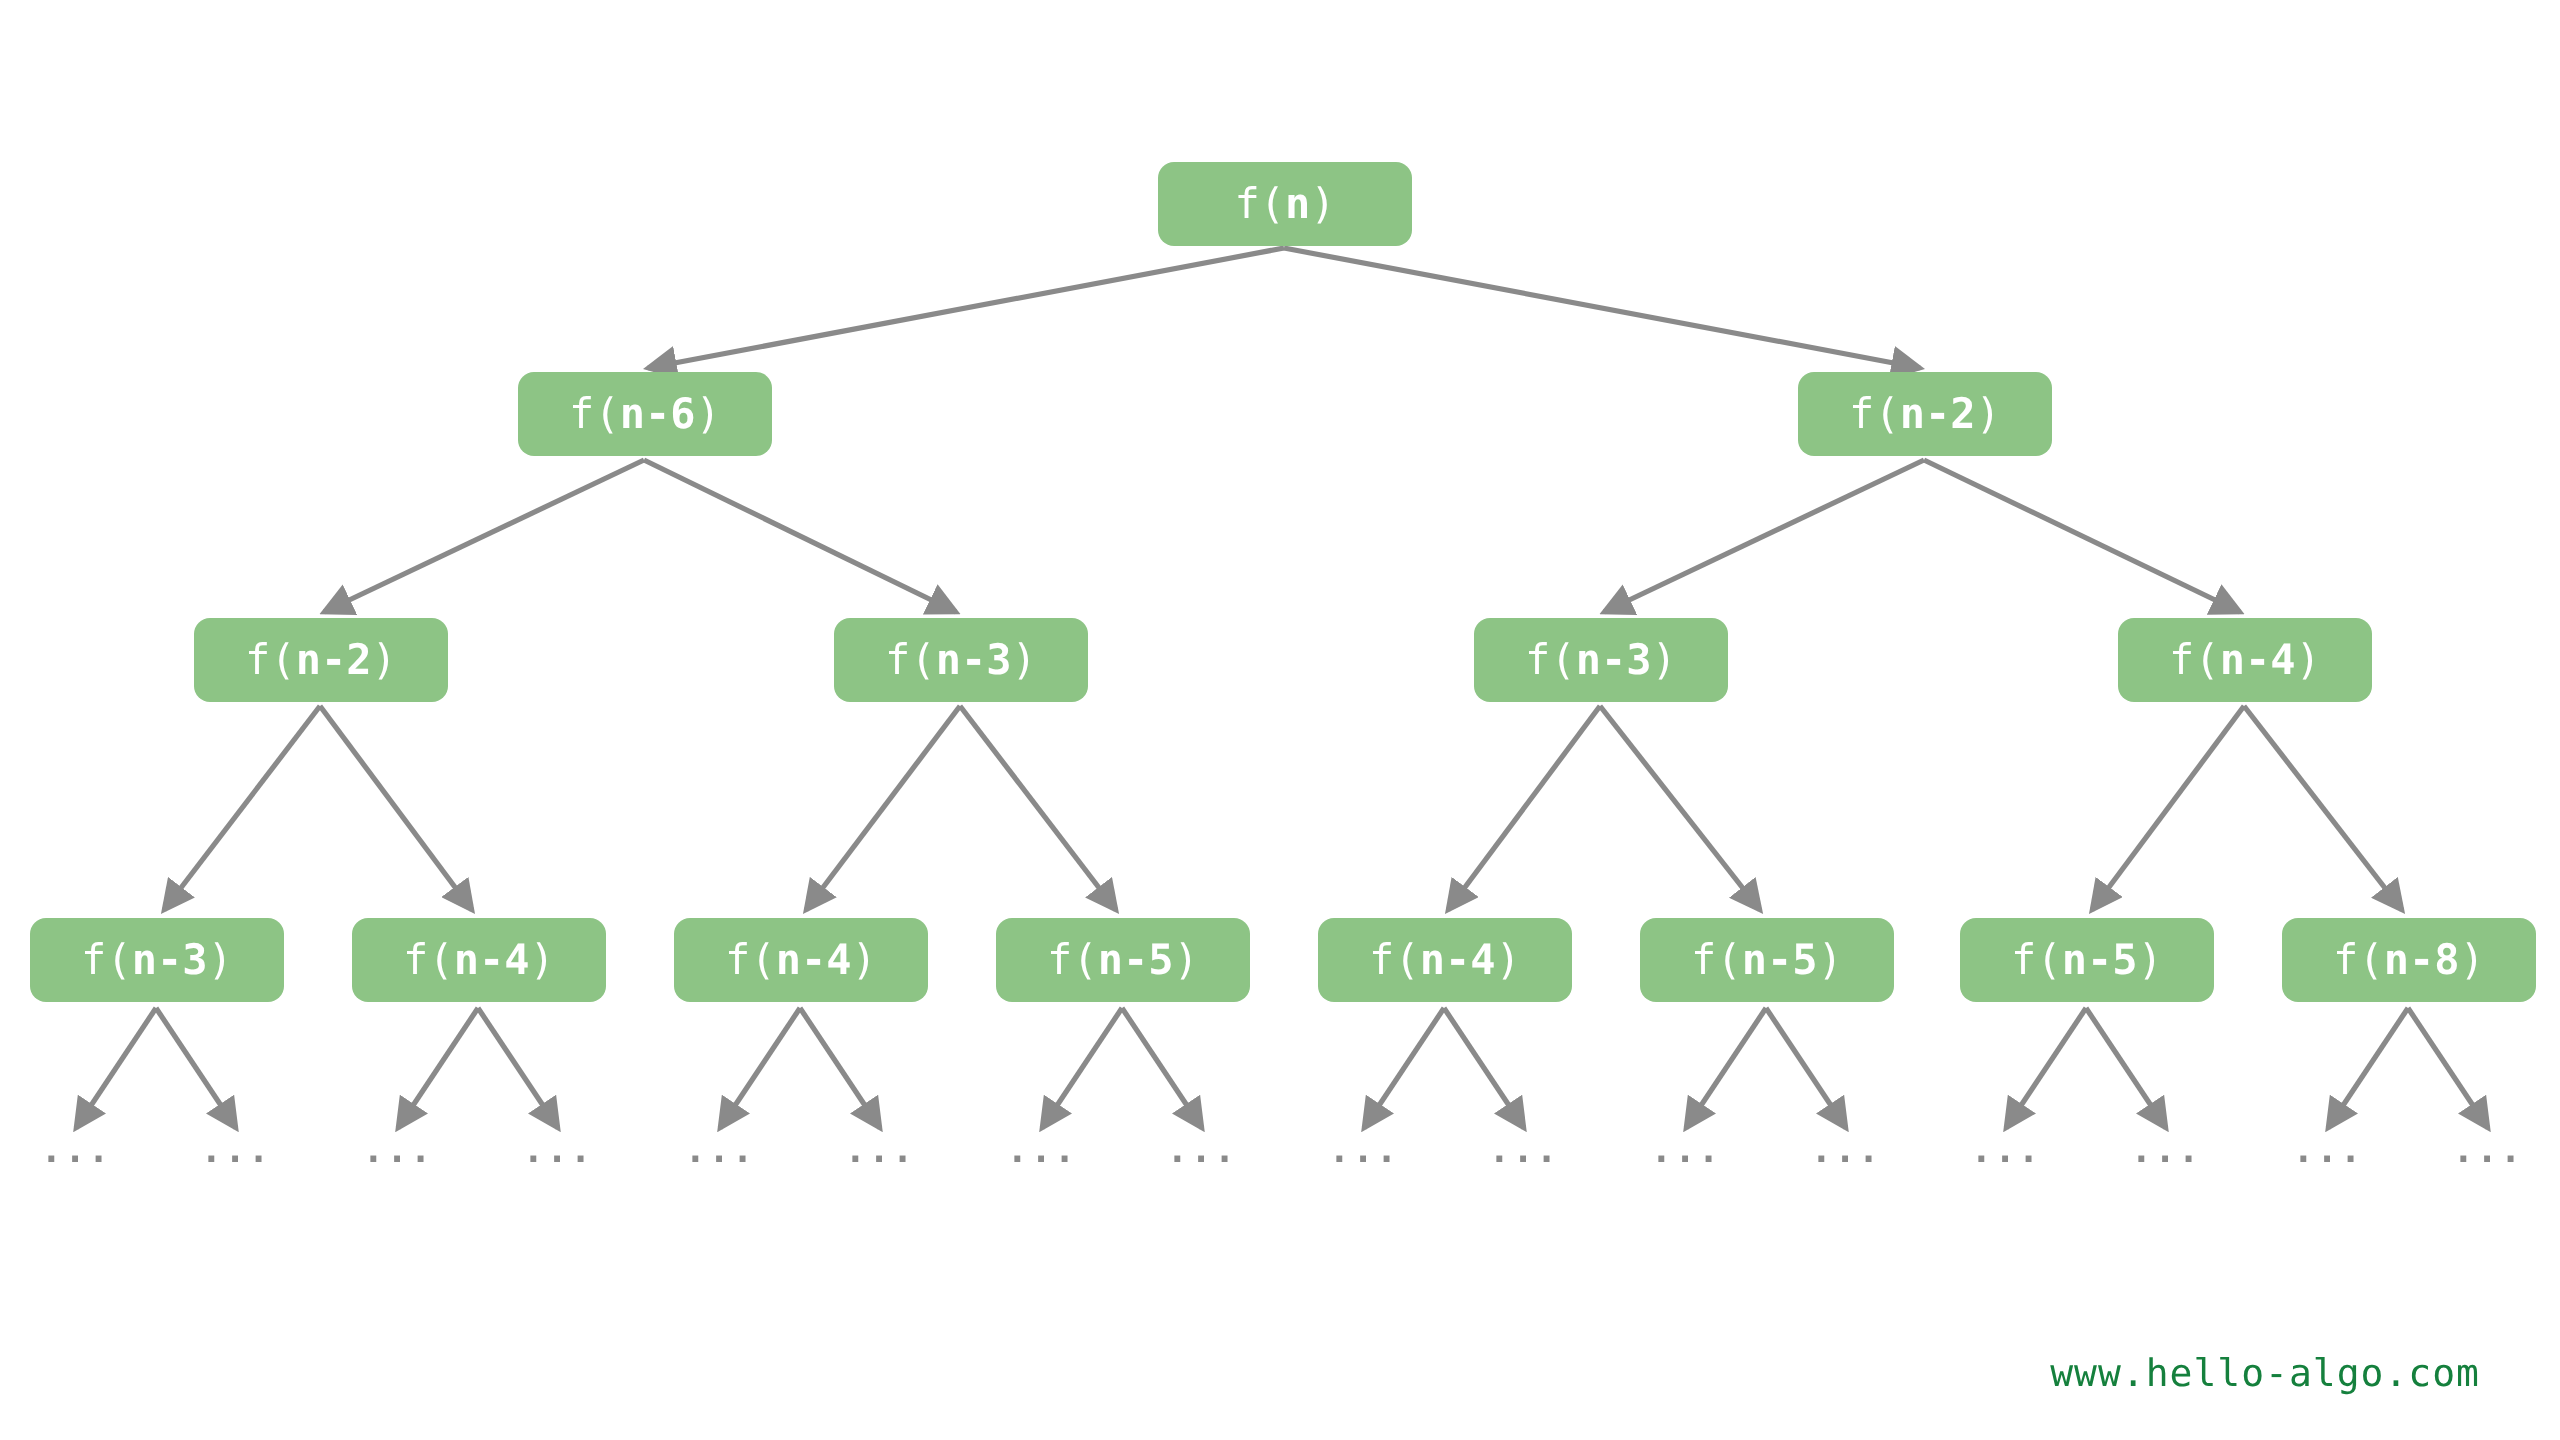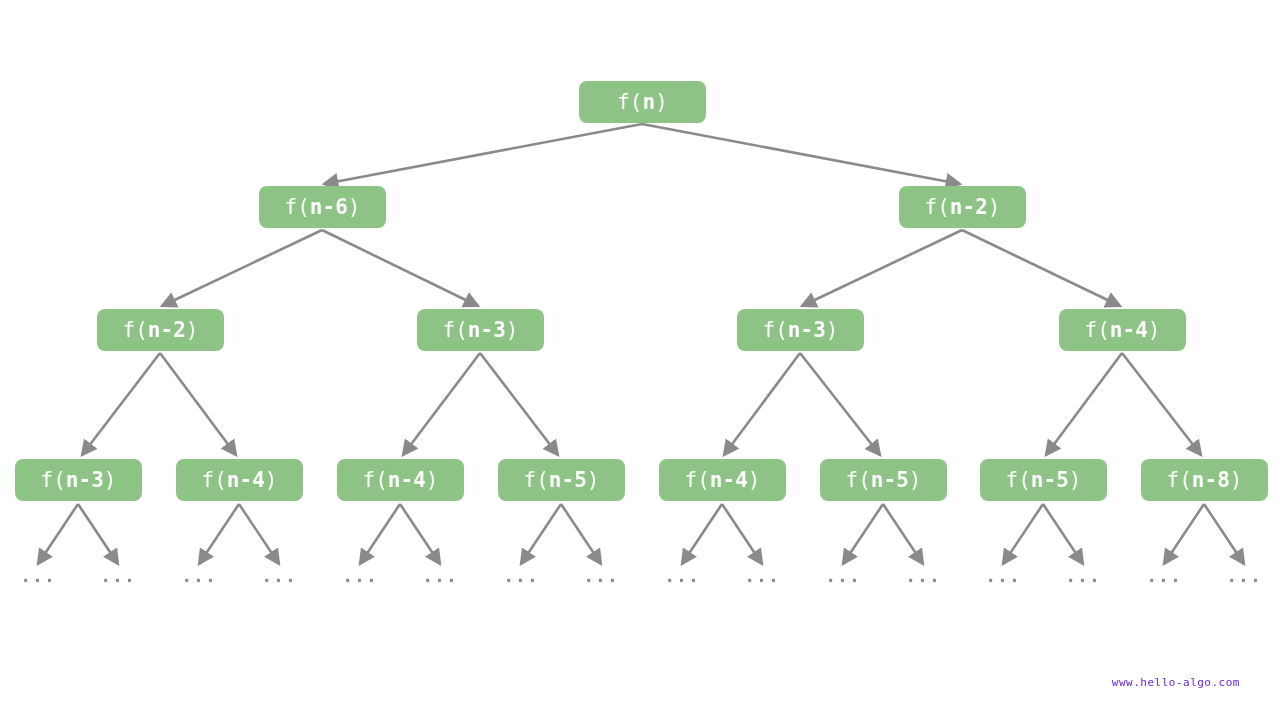--- a/index.html
+++ b/index.html
@@ -54,22 +54,22 @@
     color: #8a8a8a;
     font-size: 18px;
     font-weight: 700;
     letter-spacing: 1px;
     line-height: 20px;
   }
   .watermark {
     position: absolute;
     right: 40px;
     top: 676px;
-    color: #6d28d9;
-    font-size: 11px;
+    color: #15803d;
+    font-size: 19px;
     letter-spacing: 0.5px;
     margin-left: 22px;
   }
 </style>
 </head>
 <body>
 
 <div class="canvas">
 
   <svg class="edges-svg" viewBox="0 0 1280 720">

